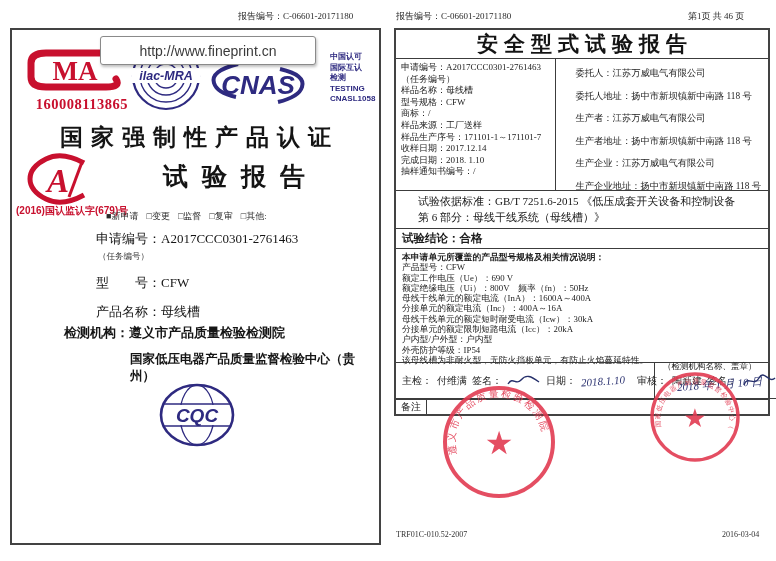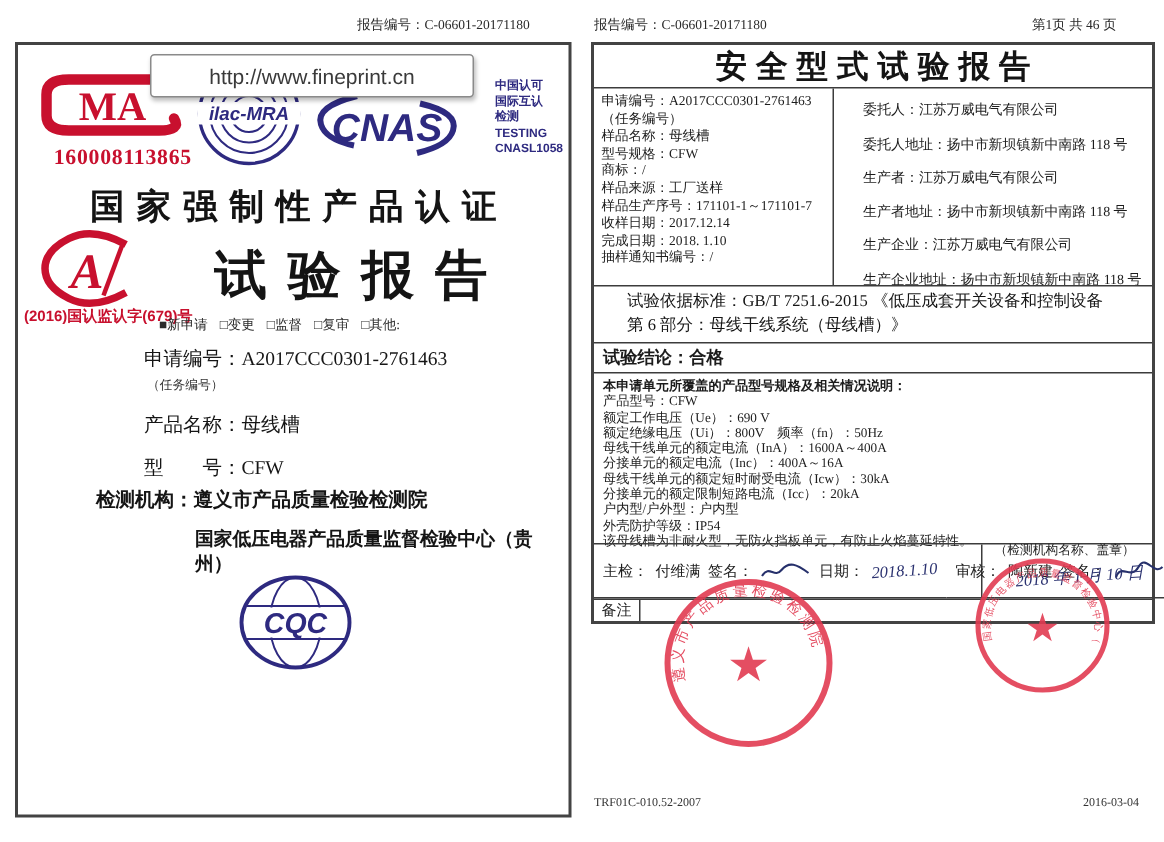--- a/index.html
+++ b/index.html
@@ -12,21 +12,21 @@
   .lp-abs{position:absolute;}
   .cma-num{color:#c8102e;font-weight:bold;font-size:14.5px;letter-spacing:.5px;margin-top:-2px;font-family:"Liberation Serif",serif;text-align:right;}
   .cnas-txt{color:#2e2a80;font-weight:bold;font-size:8px;line-height:10.5px;font-family:"Liberation Sans",sans-serif;}
   .watermark{position:absolute;left:88px;top:6px;width:214px;height:27px;background:#fff;
       border:1.5px solid #8a8a8a;border-radius:3px;box-shadow:1px 2px 3px rgba(0,0,0,.25);
       display:flex;align-items:center;justify-content:center;z-index:9;
       font-family:"Liberation Sans",sans-serif;font-size:14px;color:#3a3a3a;}
   .cert-title{position:absolute;left:0;top:92px;width:100%;text-align:center;
       font-size:23px;font-weight:bold;letter-spacing:8px;text-indent:8px;color:#141414;}
   .report-title{position:absolute;left:86px;top:130px;width:272px;text-align:center;
-      font-size:35px;font-weight:bold;letter-spacing:14px;text-indent:14px;color:#141414;}
+      font-size:25px;font-weight:bold;letter-spacing:14px;text-indent:14px;color:#141414;}
   .cal-caption{position:absolute;left:4px;top:174px;font-size:10px;font-weight:bold;color:#c8102e;font-family:"Liberation Sans",sans-serif;}
   .chk-row{position:absolute;left:94px;top:180px;display:flex;gap:8px;font-size:9px;color:#2a2a2a;}
   .lp-fields{position:absolute;left:84px;top:200px;font-size:13px;color:#151515;}
   .lp-fields .small{font-size:8.5px;margin:3px 0 0 2px;color:#333;}
   .lp-fields .row{margin-top:11px;}
   .agency{position:absolute;left:52px;top:294px;font-size:13px;font-weight:bold;color:#151515;}
   .agency .line2{margin-left:66px;margin-top:9px;font-size:12.5px;}
   
   #right-page{left:394px;top:28px;width:376px;height:388px;display:flex;flex-direction:column;}
   .rp-sec{box-sizing:border-box;border-top:1px solid #3c3c3c;}
@@ -119,22 +119,22 @@
     <span><span>■</span><span>新申请</span></span>
     <span><span>□</span><span>变更</span></span>
     <span><span>□</span><span>监督</span></span>
     <span><span>□</span><span>复审</span></span>
     <span><span>□</span><span>其他:</span></span>
   </div>
 
   <div class="lp-fields">
     <div><span>申请编号：</span><span>A2017CCC0301-2761463</span></div>
     <div class="small">（任务编号）</div>
+    <div class="row"><span>型　　号：</span><span>CFW</span></div>
     <div class="row"><span>产品名称：</span><span>母线槽</span></div>
-    <div class="row"><span>型　　号：</span><span>CFW</span></div>
   </div>
 
   <div class="agency">
     <div><span>检测机构：</span><span>遵义市产品质量检验检测院</span></div>
     <div class="line2">国家低压电器产品质量监督检验中心（贵州）</div>
   </div>
 
   <div class="lp-abs" style="left:146px;top:352px;">
     <svg width="78" height="66" viewBox="0 0 78 66">
       <ellipse cx="39" cy="33" rx="36" ry="30" fill="#fff" stroke="#2e2a80" stroke-width="2.6"></ellipse>

